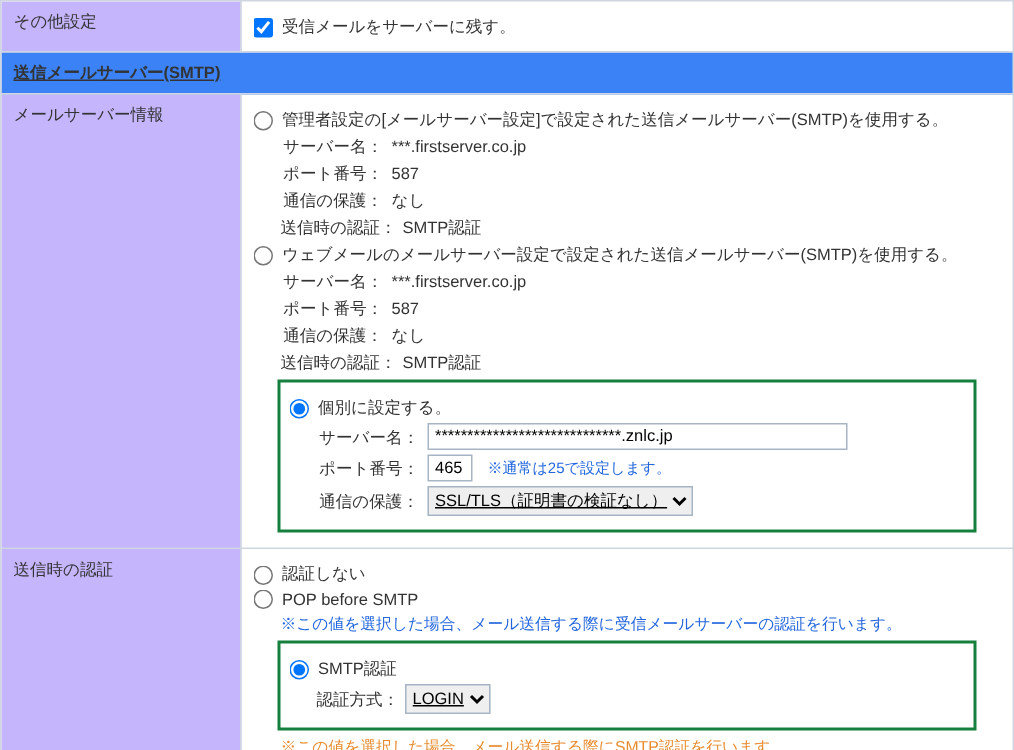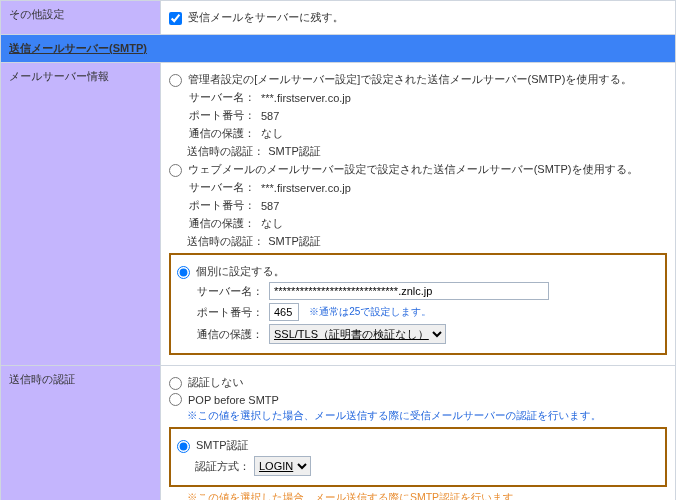--- a/index.html
+++ b/index.html
@@ -12,21 +12,21 @@
     .radio-row { display: flex; align-items: flex-end; gap: 4px; margin: 3px 0; }
     .indent { padding-left: 18px; }
     .kv { display: flex; align-items: center; gap: 4px; margin: 3px 0; }
     .kv-label { min-width: 70px; text-align: center; }
     .note-blue { color: #2266dd; font-size: 10.5px; }
     .note-orange { color: #e88b2e; font-size: 10.5px; }
     .note-blue-inline { color: #2266dd; font-size: 10px; margin-left: 6px; }
     input[type="checkbox"], input[type="radio"] { margin: 0 2px 0 0; vertical-align: middle; }
     input[type="text"] { border: 1px solid #a7b4c4; padding: 8px 4px; font-size: 11px; height: 18px; }
     select { border: 1px solid #a7b4c4; font-size: 11px; height: 20px; background: #efefef; text-decoration: underline; }
-    .hl-box { border: 2px solid #a16207; padding: 6px 6px; margin: 4px 0; }
+    .hl-box { border: 2px solid #15803d; padding: 6px 6px; margin: 4px 16px; }
     .field-wide { width: 280px; }
     .field-small { width: 30px; }
   </style>
 </head>
 <body>
 
 <div class="container">
   <table class="settings">
 
     <tbody>

